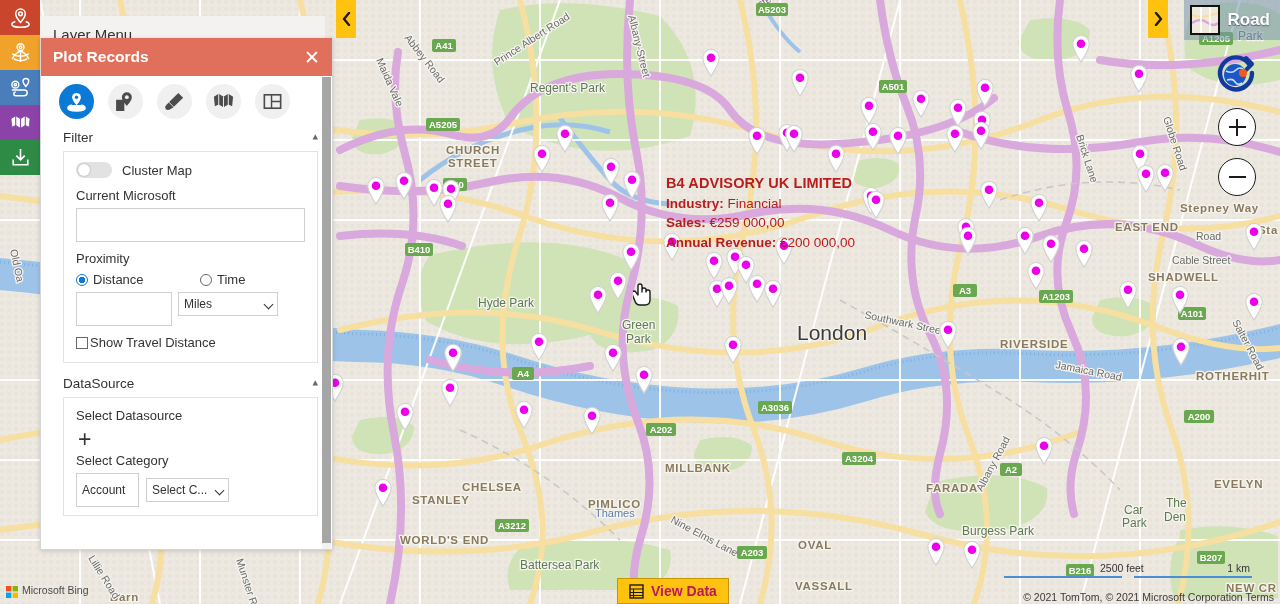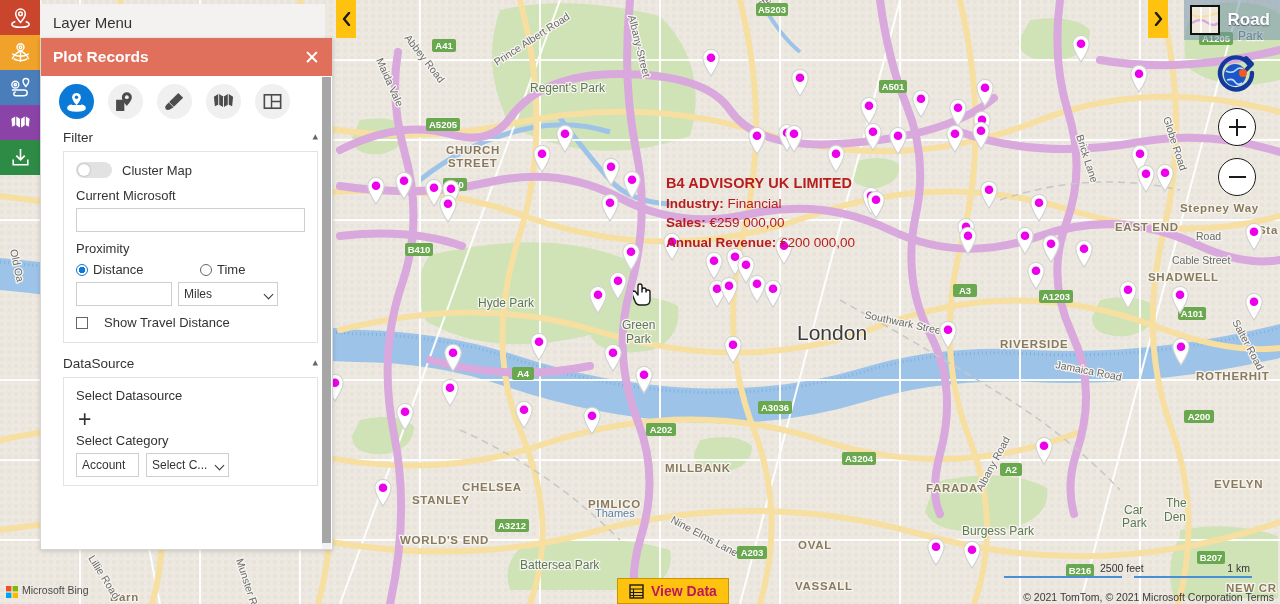--- a/index.html
+++ b/index.html
@@ -30,21 +30,21 @@
   .pin{position:absolute;width:22px;height:30px;pointer-events:none;}
   .pin svg{width:22px;height:30px;display:block;}
 
   
   #rail{position:absolute;left:0;top:0;width:40px;height:176px;z-index:40;}
   .rail-btn{width:40px;height:35px;display:flex;align-items:center;justify-content:center;cursor:pointer;}
   .rail-btn svg{width:23px;height:23px;}
 
   
   #layer-menu{
-    position:absolute;left:40px;top:4px;width:285px;height:38px;
+    position:absolute;left:40px;top:16px;width:285px;height:38px;
     background:#f3f2f1;border-bottom:1px solid #dcdcdc;
     display:flex;align-items:center;padding-left:13px;box-sizing:border-box;z-index:41;
   }
   #layer-menu .title{font-size:15px;color:#333;}
 
   
   #panel{
     position:absolute;left:40px;top:38px;width:293px;height:512px;
     background:#ffffff;border:1px solid #d6d6d6;border-top:none;box-sizing:border-box;z-index:42;
     box-shadow:0 1px 4px rgba(0,0,0,.18);
@@ -67,36 +67,36 @@
     padding:4px 14px 6px 22px;font-size:13.5px;color:#333;cursor:pointer;
   }
   .chev{font-size:11px;color:#666;transform:scaleY(-1);}
   .box{margin:0 14px 0 22px;border:1px solid #e3e3e3;padding:10px 12px 12px 12px;box-sizing:border-box;}
 
   .toggle-row{display:flex;align-items:center;gap:10px;margin-bottom:10px;}
   .toggle{width:36px;height:16px;border-radius:9px;background:#e2e2e2;position:relative;cursor:pointer;}
   .toggle i{position:absolute;left:2px;top:2px;width:12px;height:12px;border-radius:50%;background:#fff;box-shadow:0 0 2px rgba(0,0,0,.35);display:block;}
   .lblt{font-size:13px;color:#333;}
   .fieldlabel{font-size:13px;color:#333;margin:0 0 5px 0;}
-  .txtin{width:100%;height:24px;border:1px solid #cfcfcf;box-sizing:border-box;font-size:12px;padding:6px 5px;background:#fff;color:#333;font-family:"Liberation Sans",sans-serif;}
+  .txtin{width:100%;height:24px;border:1px solid #cfcfcf;box-sizing:border-box;font-size:12px;padding:16px 5px;background:#fff;color:#333;font-family:"Liberation Sans",sans-serif;}
   .radio-row{display:flex;align-items:center;margin:6px 0 4px 0;}
   .radio-item{display:flex;align-items:center;gap:5px;font-size:13px;color:#333;cursor:pointer;}
   .radio-item:first-child{width:124px;}
   .radio{width:12px;height:12px;border-radius:50%;border:1px solid #666;box-sizing:border-box;background:#fff;flex:none;}
   .radio.on{border:1px solid #0a7ad6;background:
      radial-gradient(circle at center, #0a7ad6 0 3.2px, #fff 3.4px 100%);}
   .row2{display:flex;gap:6px;margin:5px 0 9px 0;}
   .row2 .txtin{width:96px;}
   .sel{height:24px;border:1px solid #cfcfcf;background:#fff;font-size:12px;color:#333;
        box-sizing:border-box;padding:0 18px 0 5px;font-family:"Liberation Sans",sans-serif;
        -webkit-appearance:none;appearance:none;cursor:pointer;position:relative;}
   .selwrap{position:relative;display:inline-block;}
   .selwrap:after{content:"";position:absolute;right:6px;top:9px;width:6px;height:6px;
        border-right:1.6px solid #333;border-bottom:1.6px solid #333;transform:rotate(45deg);pointer-events:none;}
-  .check-row{display:flex;align-items:center;gap:16px;font-size:13px;color:#333;cursor:pointer;}
+  .check-row{display:flex;align-items:center;gap:2px;font-size:13px;color:#333;cursor:pointer;}
   .cbox{width:12px;height:12px;border:1px solid #666;background:#fff;box-sizing:border-box;flex:none;}
 
   .ds-row{display:flex;align-items:center;gap:7px;margin:3px 0 0 0;}
   .swatch{width:25px;height:25px;border-radius:5px;background:#ec00ec;cursor:pointer;}
   .pinmini svg{width:17px;height:22px;display:block;}
   .plus{font-size:23px;color:#333;line-height:1;margin:4px 0 2px 2px;cursor:pointer;}
 
   
   #pscroll{position:absolute;right:1px;top:39px;width:9px;height:472px;background:#f2f2f2;z-index:43;}
   #pthumb{position:absolute;left:0;top:0;width:9px;height:466px;background:#a6a6a6;cursor:pointer;}

